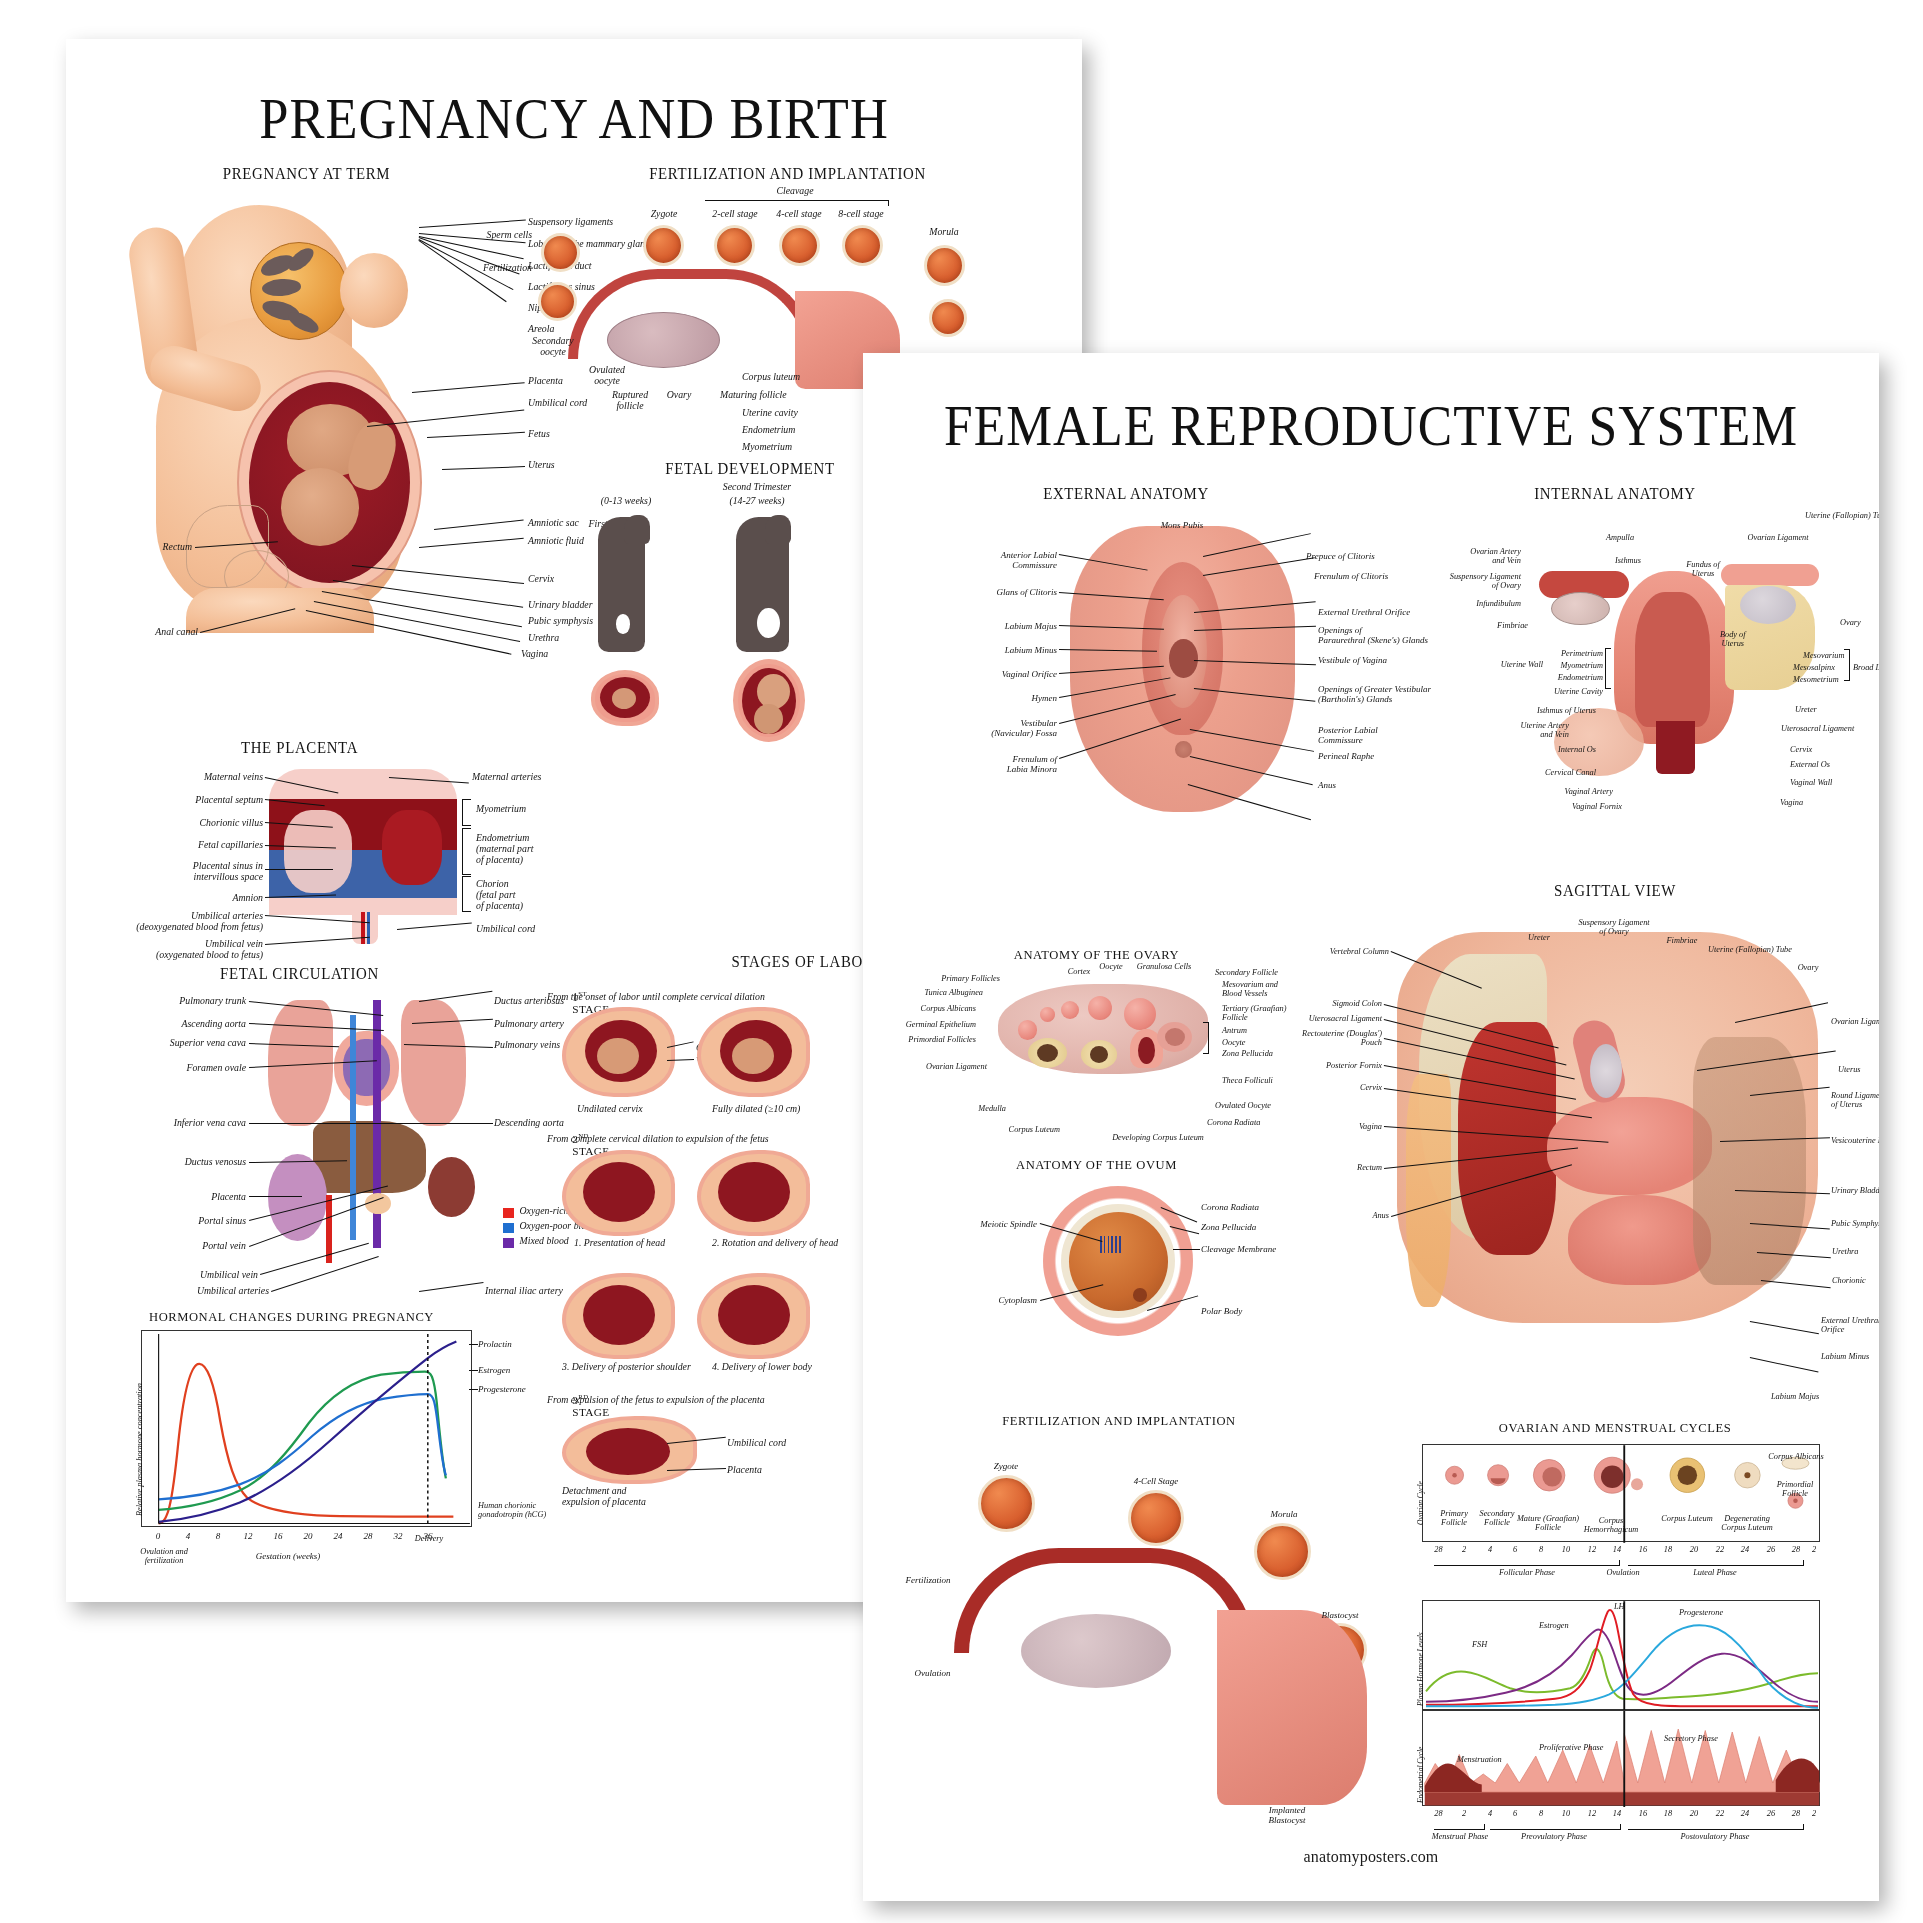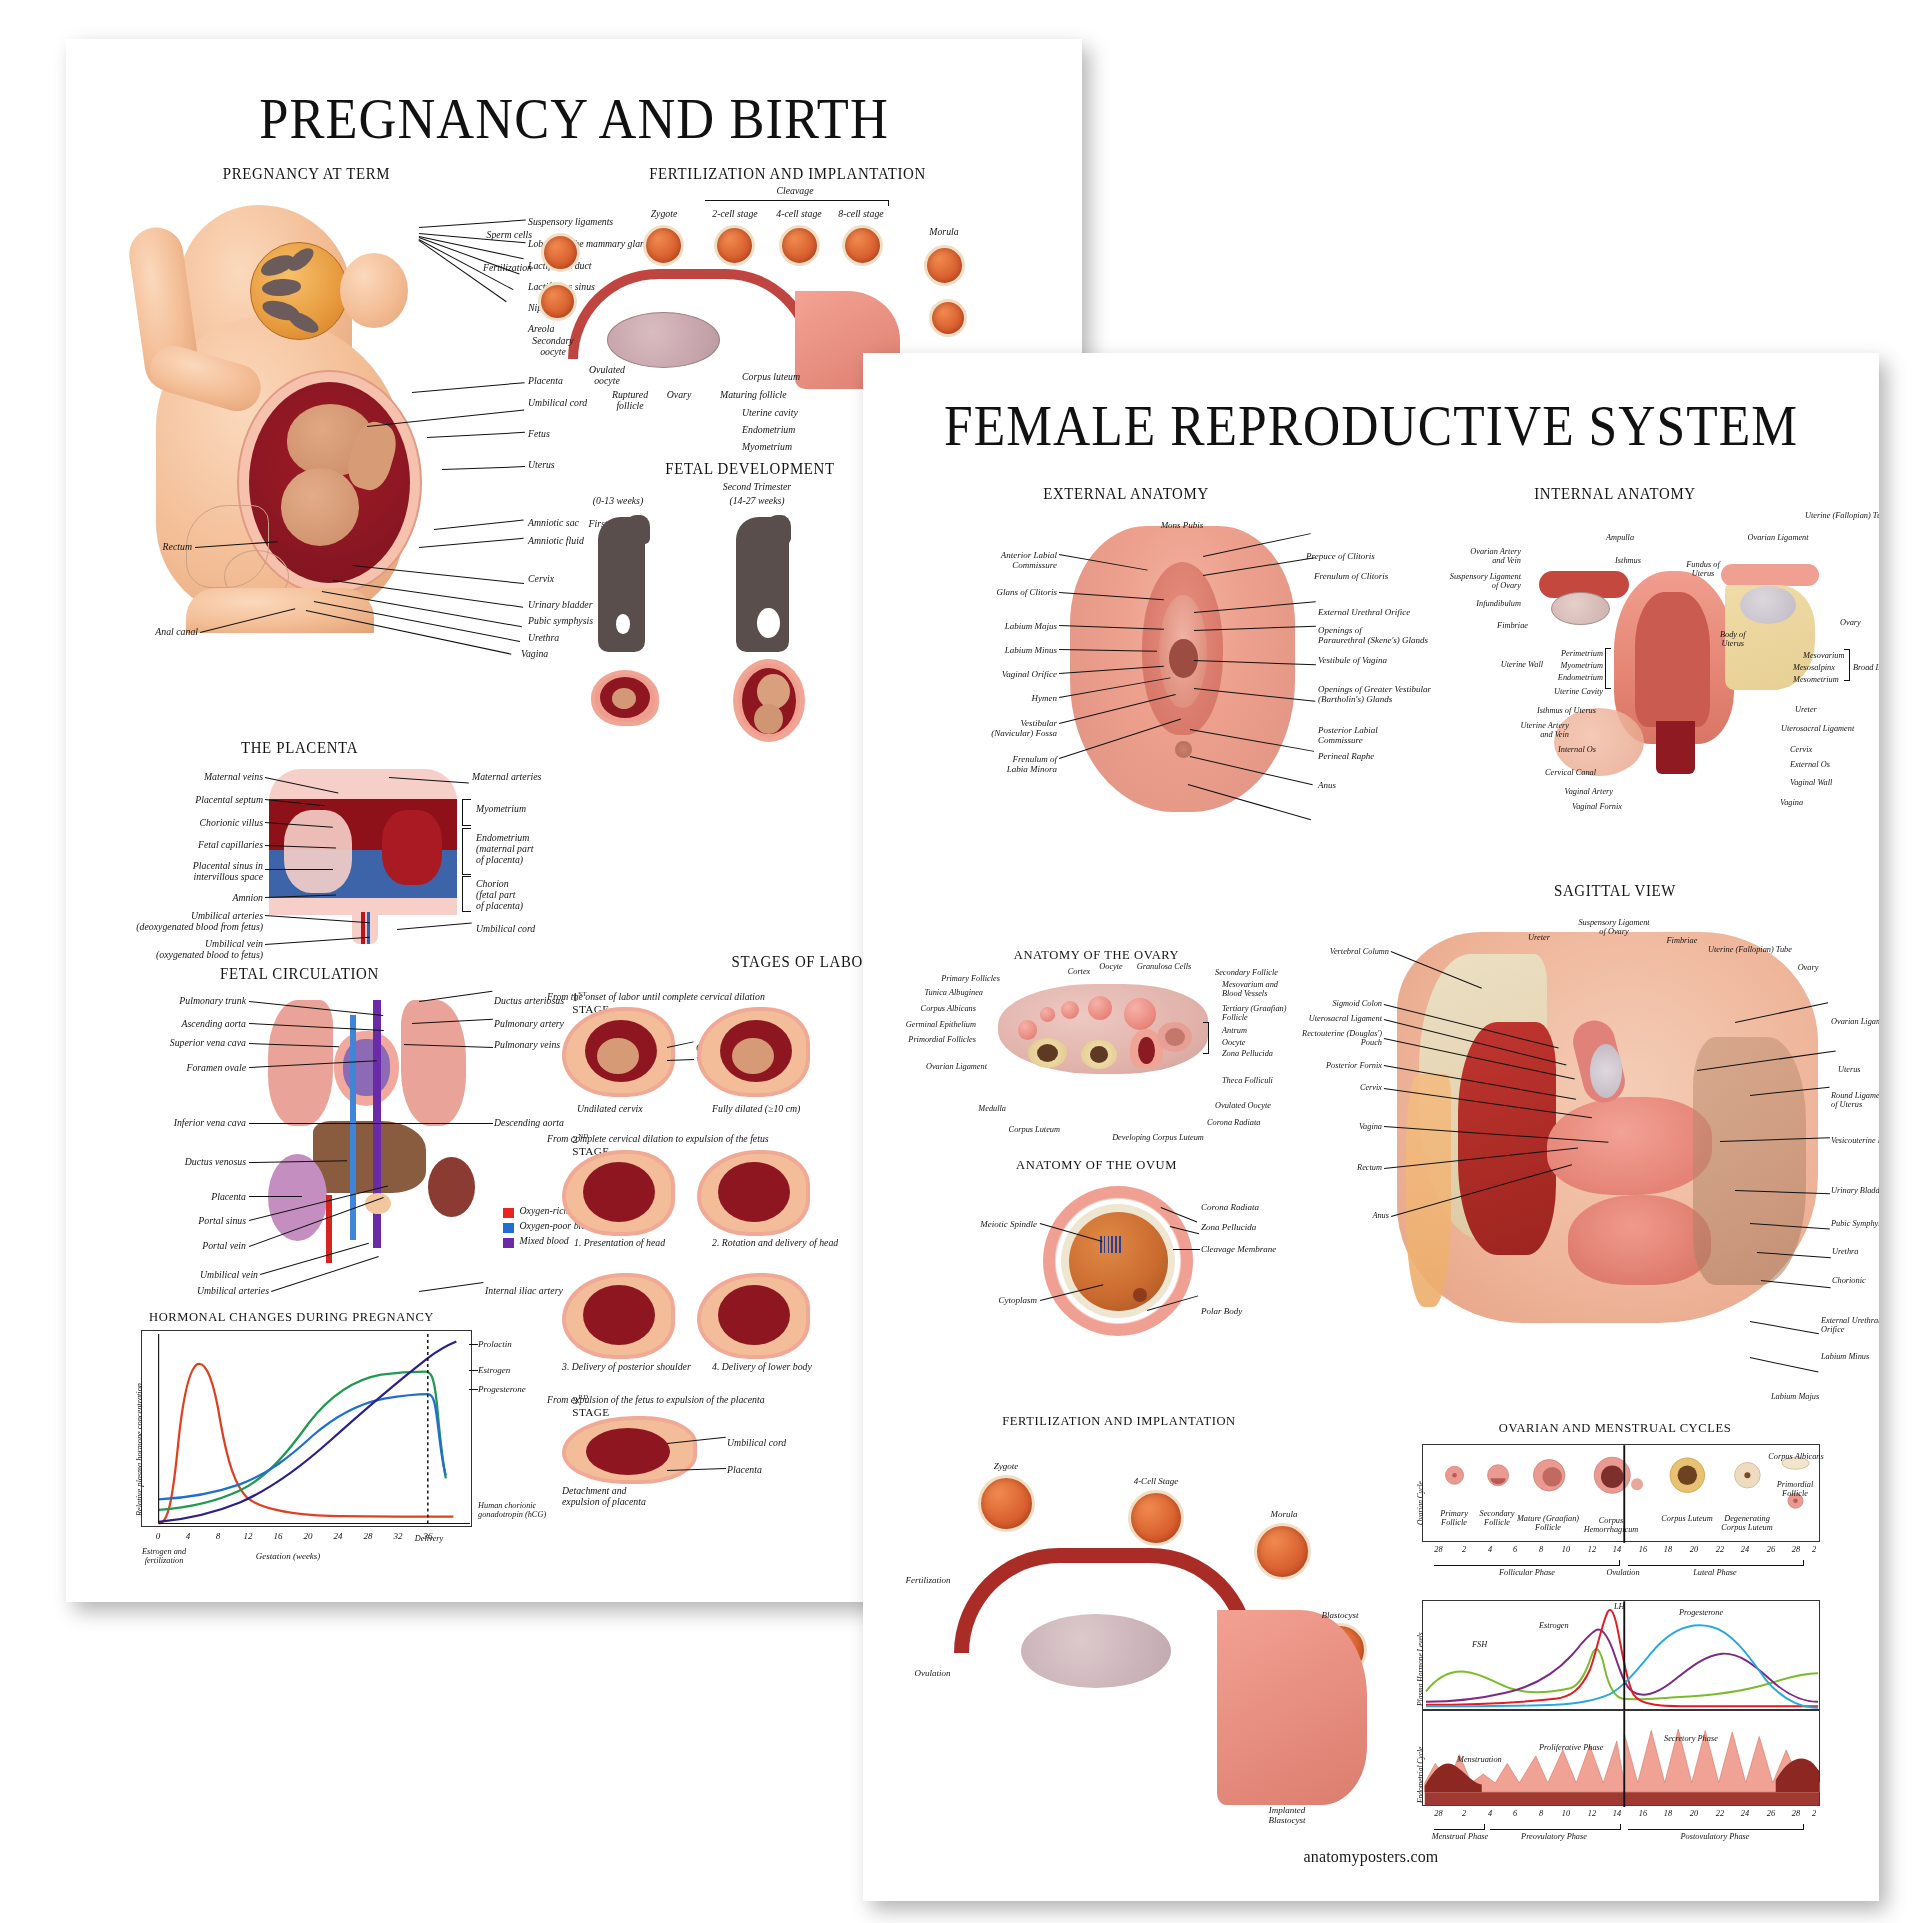--- a/index.html
+++ b/index.html
@@ -230,21 +230,21 @@
       <div class="lbl" style="left:203px;top:204px;">Maturing follicle</div>
       <div class="lbl" style="left:225px;top:186px;">Corpus luteum</div>
       <div class="lbl" style="left:225px;top:222px;">Uterine cavity</div>
       <div class="lbl" style="left:225px;top:239px;">Endometrium</div>
       <div class="lbl" style="left:225px;top:256px;">Myometrium</div>
     </div>
 
     <div class="section-title" style="position:absolute;left:451px;top:421px;width:466px;">FETAL DEVELOPMENT</div>
     <div class="fig" style="left:466px;top:443px;width:421px;height:240px;">
       <div class="lbl c" style="left:86px;top:0px;text-align:center;margin-top:37px;">First Trimester</div>
-      <div class="lbl c" style="left:86px;top:13.5px;text-align:center;">(0-13 weeks)</div>
+      <div class="lbl c" style="left:94px;top:13.5px;text-align:center;">(0-13 weeks)</div>
       <div class="lbl c" style="left:225px;top:0px;text-align:center;">Second Trimester</div>
       <div class="lbl c" style="left:225px;top:13.5px;text-align:center;">(14-27 weeks)</div>
 
       <div class="fig silo" style="left:66px;top:35px;width:47px;height:135px;border-radius:22.5px 16.5px 10.5px 10.5px;"></div>
       <div class="fig silo" style="left:92px;top:33px;width:25.6px;height:28.6px;border-radius:50% 40% 20% 20%;"></div>
       <div class="fig" style="left:84px;top:132px;width:13.5px;height:19.5px;border-radius:50%;background:#fff;"></div>
       <div class="fig silo" style="left:204px;top:35px;width:53px;height:135px;border-radius:22.5px 19.5px 10.5px 10.5px;"></div>
       <div class="fig silo" style="left:233px;top:33px;width:25.6px;height:28.6px;border-radius:50% 40% 20% 20%;"></div>
       <div class="fig" style="left:225px;top:126px;width:22.5px;height:30px;border-radius:50%;background:#fff;"></div>
 
@@ -448,21 +448,21 @@
 
         <line x1="380" y1="4" x2="380" y2="256" stroke="#111" stroke-width="2" stroke-dasharray="4,4"></line>
         <line x1="22" y1="256" x2="436" y2="256" stroke="#111" stroke-width="1.5"></line>
         <line x1="22" y1="4" x2="22" y2="256" stroke="#111" stroke-width="1.5"></line>
       </svg>
     </div>
 
     <div>
       <div class="vlabel" style="left:69px;top:1477px;transform:rotate(-90deg);font-size:8.3px;">Relative plasma hormone concentration</div>
       <div class="lbl c" style="left:222px;top:1512px;font-size:9px;">Gestation (weeks)</div>
-      <div class="lbl c" style="left:98px;top:1508px;font-size:8.3px;text-align:center;">Estrogen and
+      <div class="lbl c" style="left:98px;top:1508px;font-size:8.3px;text-align:center;">Ovulation and
 fertilization</div>
       <div class="lbl c" style="left:363px;top:1495px;font-size:8.3px;">Delivery</div>
       <div class="lbl c" style="left:92px;top:1492px;font-size:9px;">0</div>
       <div class="lbl c" style="left:122px;top:1492px;font-size:9px;">4</div>
       <div class="lbl c" style="left:152px;top:1492px;font-size:9px;">8</div>
       <div class="lbl c" style="left:182px;top:1492px;font-size:9px;">12</div>
       <div class="lbl c" style="left:212px;top:1492px;font-size:9px;">16</div>
       <div class="lbl c" style="left:242px;top:1492px;font-size:9px;">20</div>
       <div class="lbl c" style="left:272px;top:1492px;font-size:9px;">24</div>
       <div class="lbl c" style="left:302px;top:1492px;font-size:9px;">28</div>

